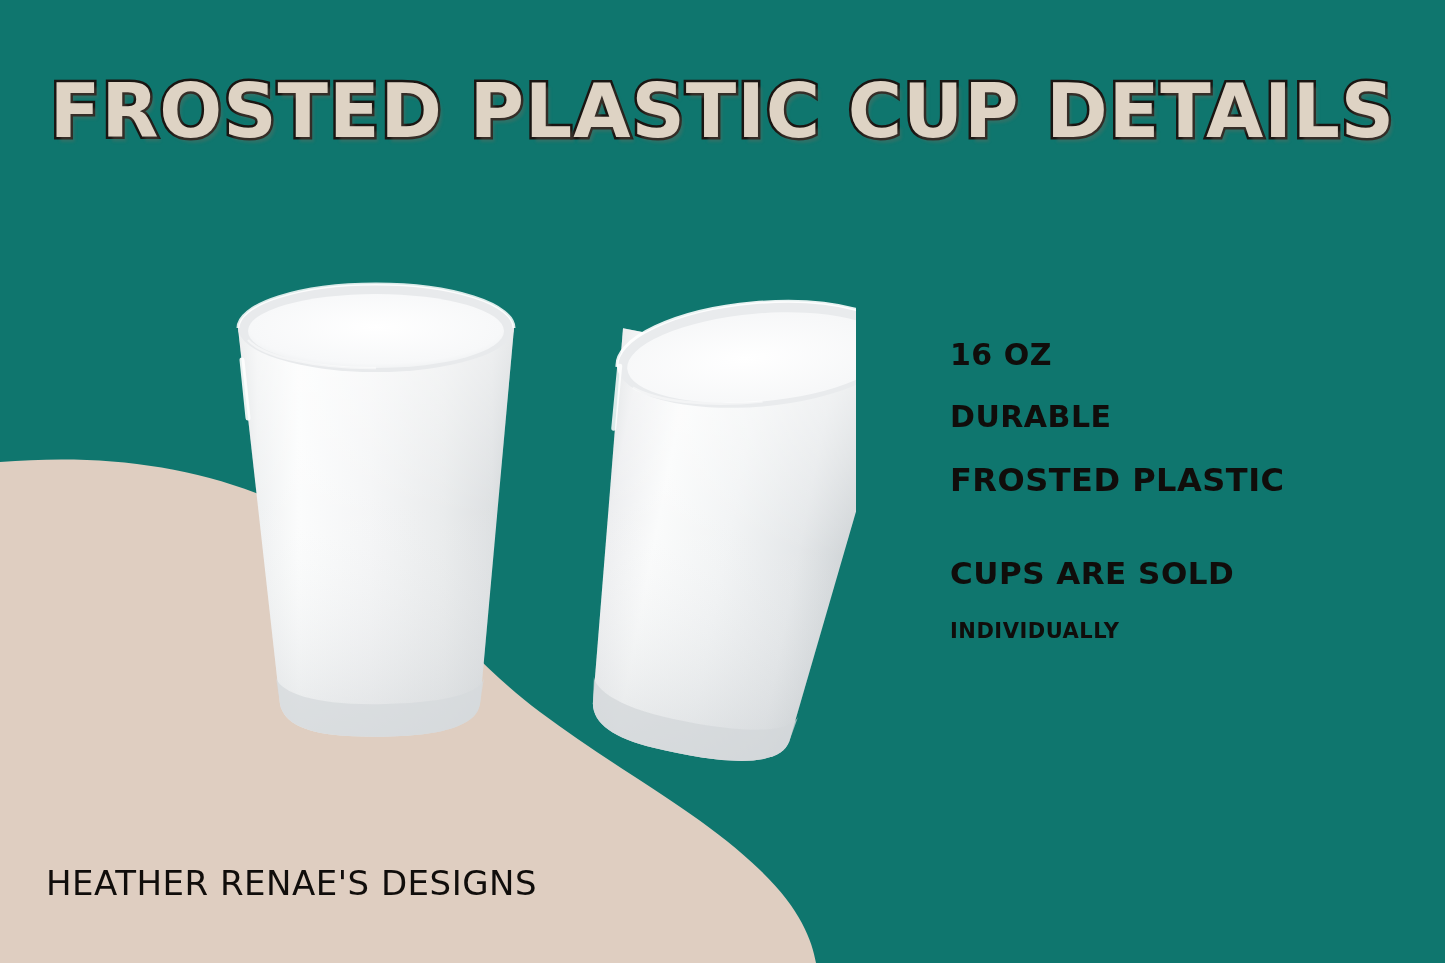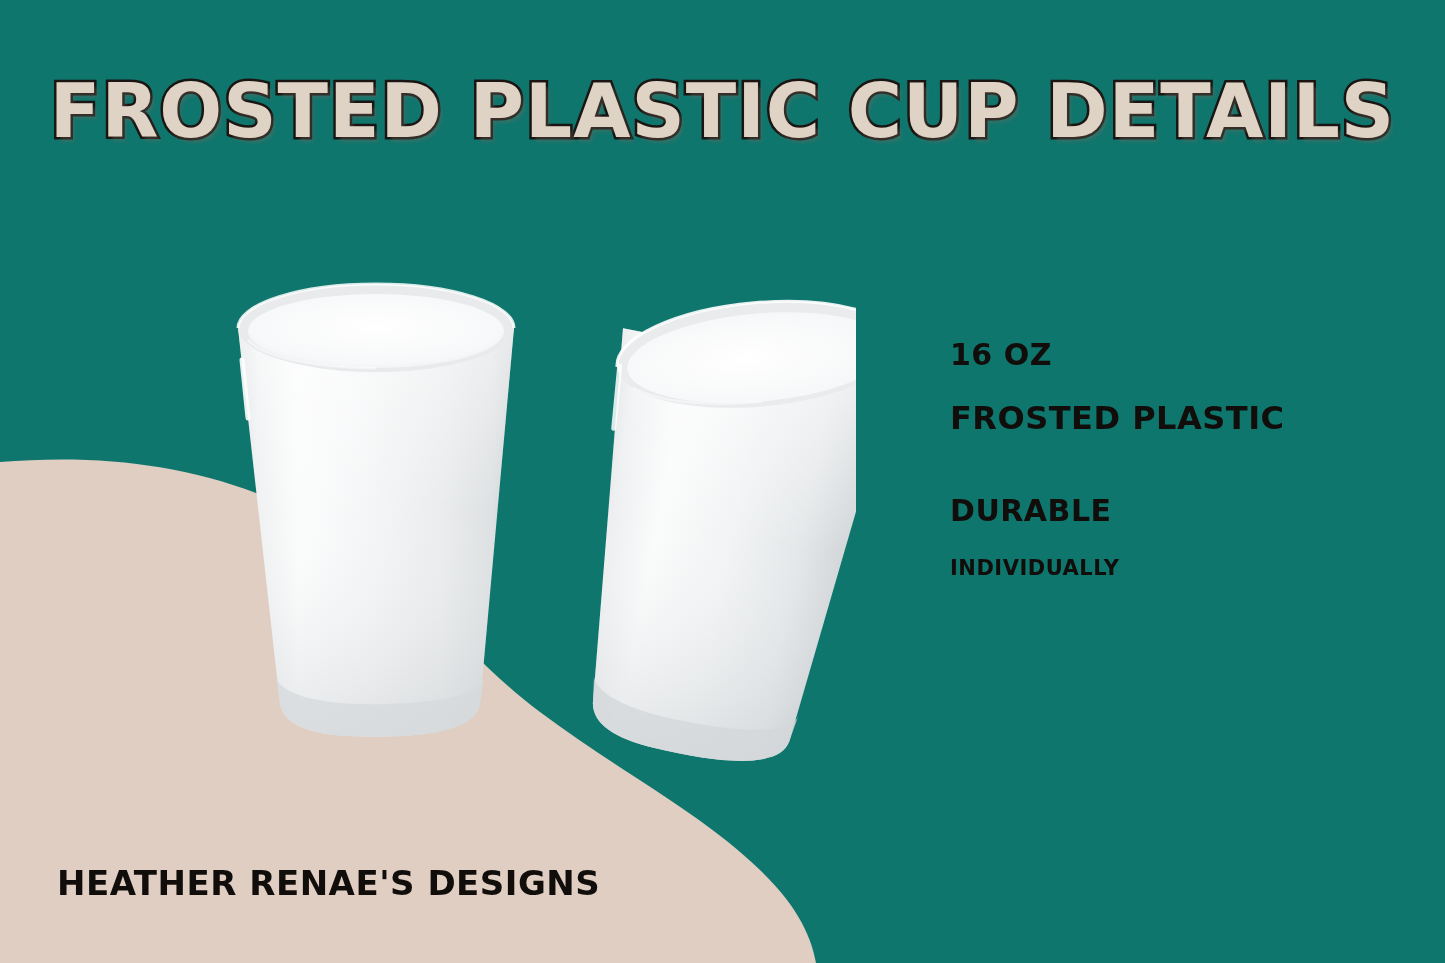--- a/index.html
+++ b/index.html
@@ -70,24 +70,24 @@
   }
   .info .l1 { font-size: 30px; line-height: 1; margin-bottom: 32px; }
   .info .l2 { font-size: 30px; line-height: 1; margin-bottom: 32px; }
   .info .l3 { font-size: 32px; line-height: 1; margin-bottom: 62px; }
   .info .l4 { font-size: 31px; line-height: 1; margin-bottom: 32px; }
   .info .l5 { font-size: 21px; line-height: 1; }
 
   
   .brand {
     position: absolute;
-    left: 57px;
+    left: 46px;
     top: 863px;
     font-family: "DejaVu Sans", sans-serif;
-    font-weight: bold;
+    font-weight: normal;
     font-size: 34px;
     letter-spacing: 0.5px;
     color: #0f0d0b;
     white-space: nowrap;
   }
 </style>
 </head>
 <body>
 
 <div class="canvas" style="background: #0f766e;">
@@ -203,20 +203,21 @@
         <path d="M 26,58 A 142,52 0 0 1 310,58" fill="none" stroke="#ffffff" stroke-width="3" opacity="0.9"></path>
         <path d="M 40,80 A 132,44 0 0 0 168,105" fill="none" stroke="#ffffff" stroke-width="2.5" opacity="0.45"></path>
       </g>
 
       <path d="M 34,96 L 40,158" stroke="#ffffff" stroke-width="5" opacity="0.85" stroke-linecap="round"></path>
     </g>
   </svg>
 
   <div class="info" style="color: rgb(16, 13, 11);">
     <div class="line l1">16 OZ</div>
+    <div class="line l2">DURABLE</div>
     <div class="line l3">FROSTED PLASTIC</div>
-    <div class="line l2">DURABLE</div>
+    <div class="line l4">CUPS ARE SOLD</div>
     <div class="line l5">INDIVIDUALLY</div>
   </div>
 
   <div class="brand" style="color: rgb(16, 13, 11);">HEATHER RENAE'S DESIGNS</div>
 
 </div>
 
 </body></html>

